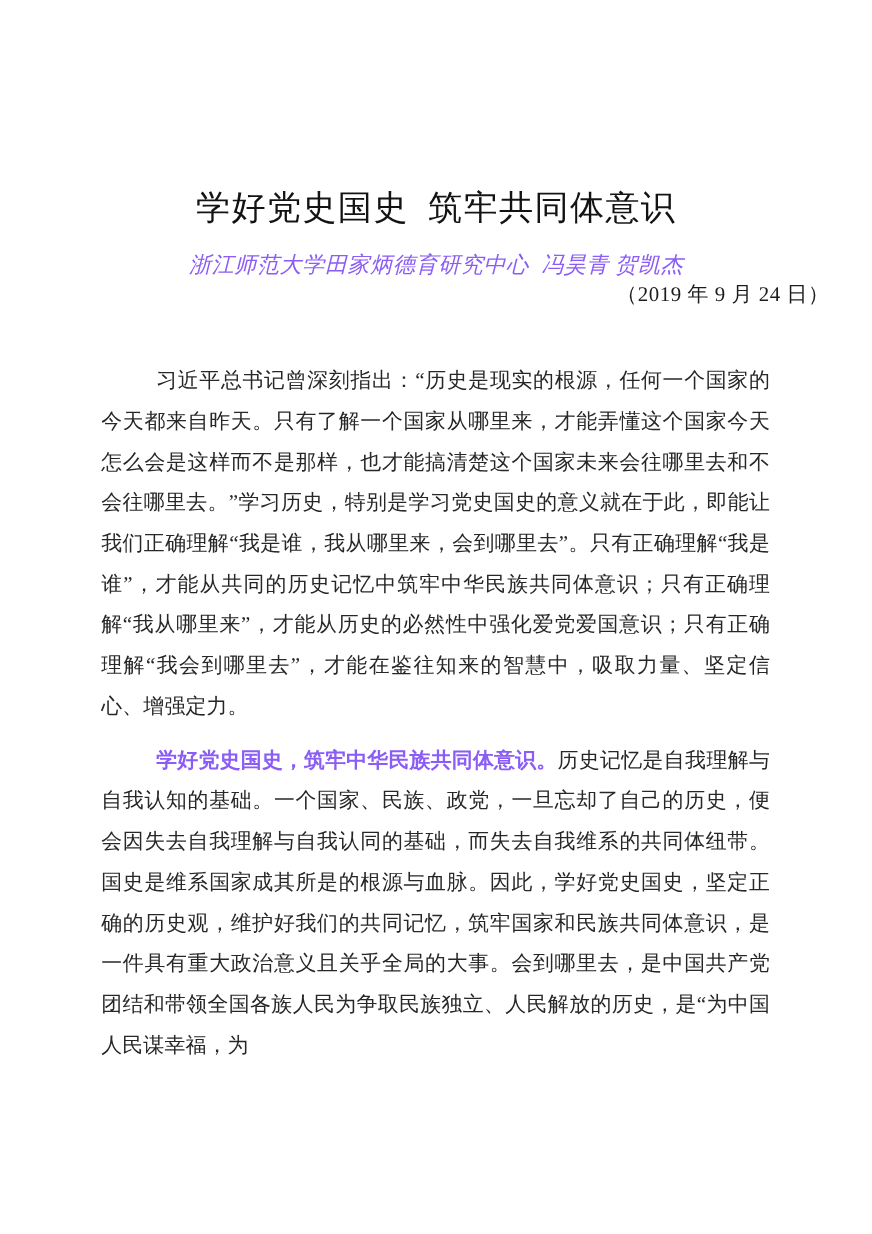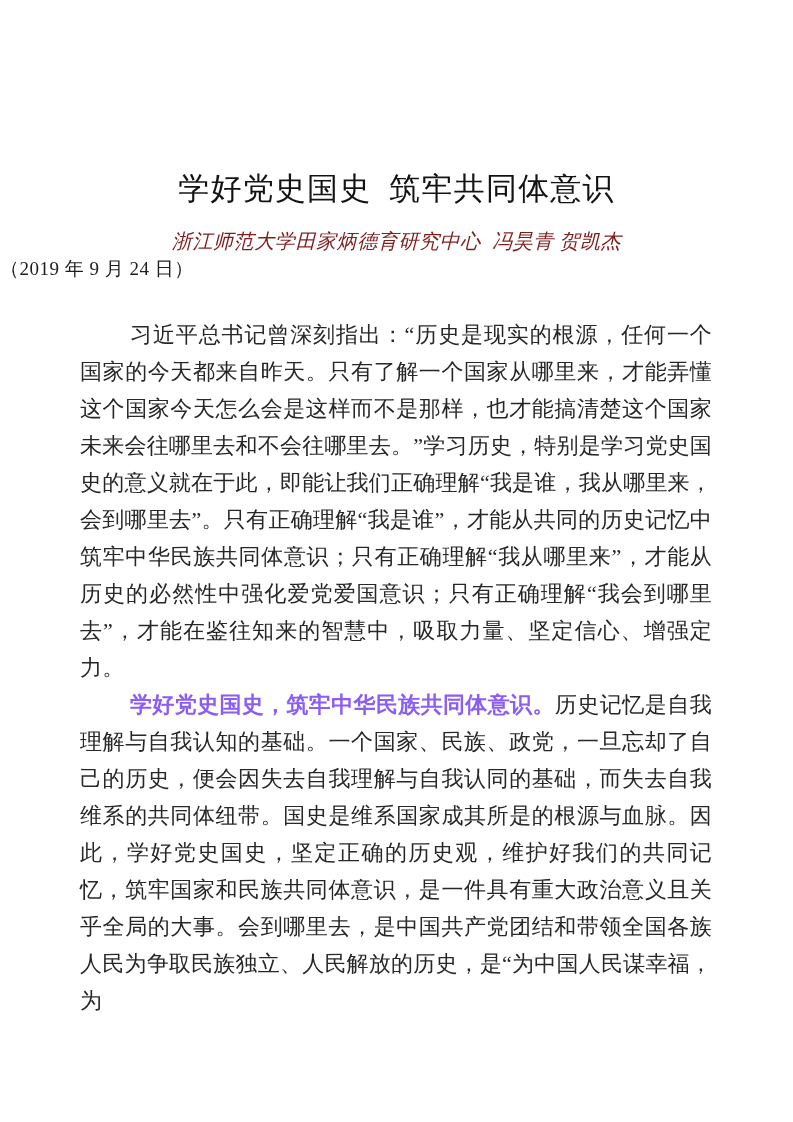--- a/index.html
+++ b/index.html
@@ -40,48 +40,48 @@
     position: absolute;
     top: 228px;
     left: 0;
     width: 793px;
     text-align: center;
     font-family: "Liberation Serif", "DejaVu Serif", serif;
     font-style: italic;
     font-size: 20px;
     line-height: 26px;
     letter-spacing: 0.6px;
-    color: #7f1d1d;
+    color: #8b5cf6;
     white-space: pre;
   }
   .doc-date {
     position: absolute;
     top: 256px;
     left: 0;
     width: 754px;
-    text-align: left;
+    text-align: right;
     font-family: "Liberation Serif", "DejaVu Serif", serif;
     font-size: 19px;
     line-height: 26px;
     letter-spacing: 0.5px;
     color: #1c1c1c;
     white-space: pre;
   }
 
   
   #body-region {
     position: absolute;
     top: 316px;
     left: 80px;
     width: 632px;
   }
   .para {
-    margin: 0;
+    margin: 12px;
     font-family: "Liberation Serif", "DejaVu Serif", serif;
-    font-size: 22px;
+    font-size: 19px;
     line-height: 37px;
     color: #272727;
     text-align: justify;
     text-justify: inter-character;
     text-indent: 50px;
     letter-spacing: 0.15px;
     word-break: break-all;
     hanging-punctuation: allow-end;
   }
   .para + .para { margin-top: 0; }

